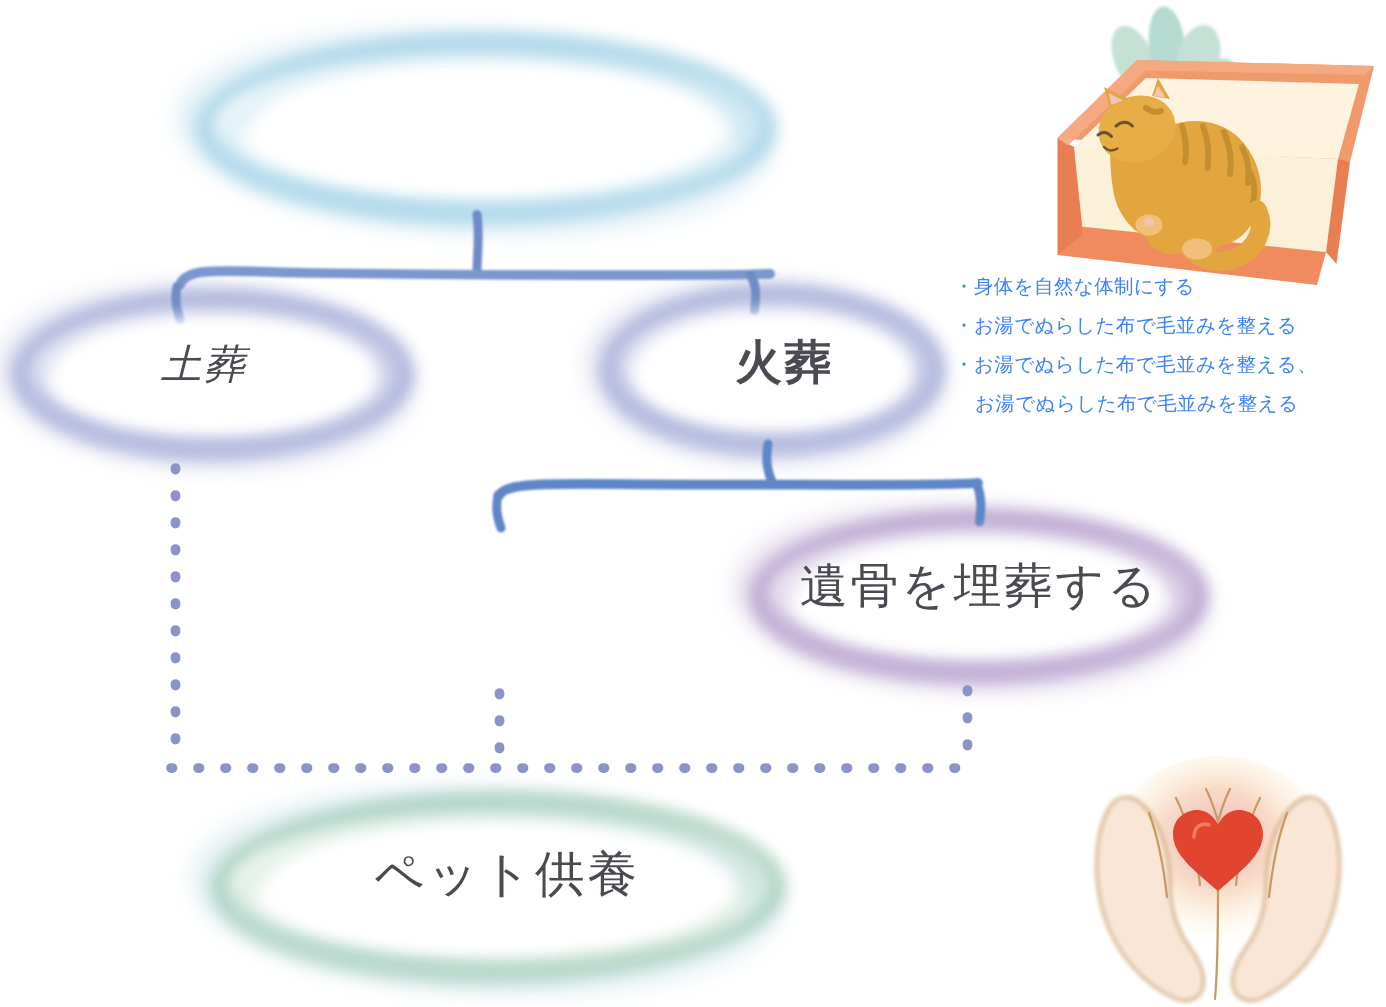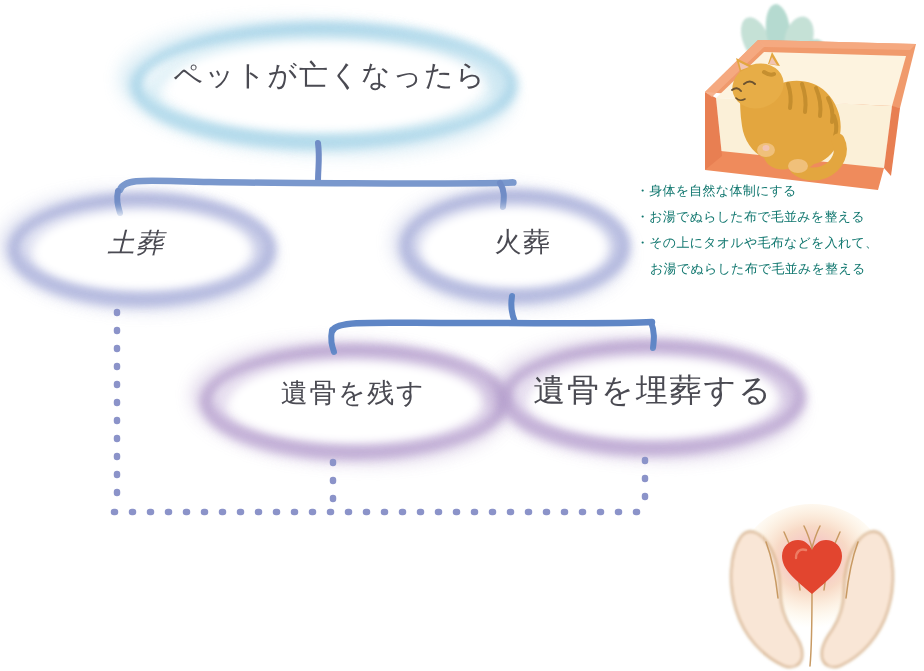--- a/index.html
+++ b/index.html
@@ -64,39 +64,39 @@
     pointer-events:none;
   }
 
   
   #node-top{left:130px;top:22px;width:388px;height:126px;font-size:29px;}
   #node-top .label{transform:translate(6px,-9px);}
 
   #node-burial{left:8px;top:193px;width:268px;height:112px;font-size:27px;font-style:italic;}
   #node-burial .label{transform:translate(-6px,-6px);}
 
-  #node-cremation{left:400px;top:190px;width:230px;height:112px;font-size:27px;}
+  #node-cremation{left:400px;top:190px;width:230px;height:112px;font-size:31px;font-weight:bold;}
   #node-cremation .label{transform:translate(8px,-4px);}
 
   #node-keep{left:200px;top:344px;width:310px;height:114px;font-size:27px;}
   #node-keep .label{transform:translate(-2px,-8px);}
 
   #node-bury{left:500px;top:340px;width:306px;height:114px;font-size:32px;}
   #node-bury .label{transform:translate(0px,-6px);}
 
   #node-memorial{left:140px;top:528px;width:384px;height:126px;font-size:33px;}
   #node-memorial .label{transform:translate(6px,-8px);}
 
   
   #links{position:absolute;left:0;top:0;width:924px;height:671px;pointer-events:none;z-index:1;}
 
   
   #notes{
     position:absolute;left:636px;top:178px;width:282px;
-    font-size:13px;line-height:26px;color:#0f766e;
+    font-size:13px;line-height:26px;color:#3b82f6;
     letter-spacing:.02em;
     z-index:4;
   }
   #notes .line{white-space:nowrap;}
   #notes .indent{padding-left:14px;}
 
   
   #cat-illo{position:absolute;left:648px;top:0px;width:276px;height:196px;z-index:3;}
   #hands-illo{position:absolute;left:700px;top:498px;width:224px;height:173px;z-index:3;}
 </style>
@@ -131,56 +131,55 @@
       <path d="M333,462 L333,508"></path>
       <path d="M645,460 L645,508"></path>
       <path d="M114,512 L650,512"></path>
     </g>
   </svg>
 
   <div class="node" id="node-top" style="--c1:#a8d4e8;--c2:#bfe2ef;--c3:#93c9e2;">
     <div class="ring"></div>
     <div class="ring-extra"></div>
     <div class="ring-fill"></div>
-    <span class="label">ペットが亡くなったら</span>
   </div>
 
   <div class="node" id="node-burial" style="--c1:#aab0da;--c2:#c2c6e6;--c3:#9aa2d2;">
     <div class="ring"></div>
     <div class="ring-extra"></div>
     <div class="ring-fill"></div>
     <span class="label">土葬</span>
   </div>
 
   <div class="node" id="node-cremation" style="--c1:#aab0da;--c2:#c2c6e6;--c3:#9aa2d2;">
     <div class="ring"></div>
     <div class="ring-extra"></div>
     <div class="ring-fill"></div>
     <span class="label">火葬</span>
   </div>
 
-  <div class="node" id="node-keep" style="--c1:#b8a3cf;--c2:#cdbcdf;--c3:#a98fc4;">
-    <div class="ring"></div>
-    <div class="ring-extra"></div>
-    <div class="ring-fill"></div>
-    <span class="label">遺骨を残す</span>
-  </div>
 
   <div class="node" id="node-bury" style="--c1:#b8a3cf;--c2:#cdbcdf;--c3:#a98fc4;">
     <div class="ring"></div>
     <div class="ring-extra"></div>
     <div class="ring-fill"></div>
     <span class="label">遺骨を埋葬する</span>
   </div>
 
+  <div class="node" id="node-memorial" style="--c1:#a8cfb8;--c2:#c3e0cb;--c3:#9ecad5;">
+    <div class="ring"></div>
+    <div class="ring-extra"></div>
+    <div class="ring-fill"></div>
+    <span class="label">ペット供養</span>
+  </div>
 
   <div id="notes">
     <div class="line">・身体を自然な体制にする</div>
     <div class="line">・お湯でぬらした布で毛並みを整える</div>
-    <div class="line">・その上にタオルや毛布などを入れて、</div>
+    <div class="line">・お湯でぬらした布で毛並みを整える、</div>
     <div class="line indent">お湯でぬらした布で毛並みを整える</div>
   </div>
 
   <svg id="cat-illo" viewBox="0 0 276 196">
     <defs>
       <filter id="wc">
           <feGaussianBlur stdDeviation="1.1"></feGaussianBlur>
         </filter>
     </defs>
 

